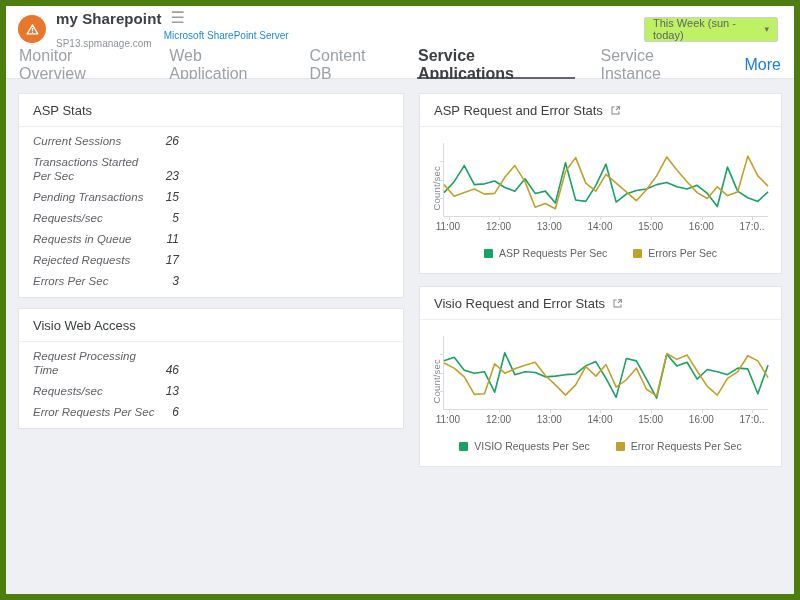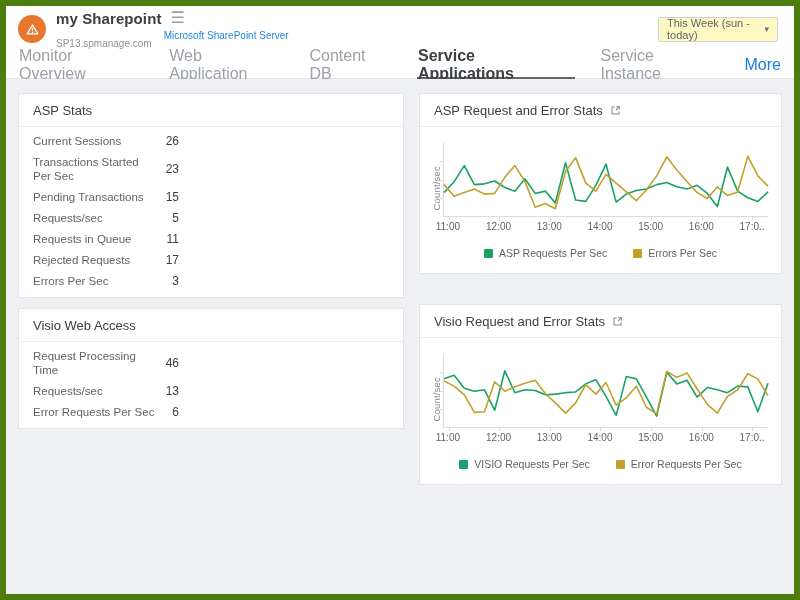--- a/index.html
+++ b/index.html
@@ -17,41 +17,41 @@
   .hdr { height:46px; display:flex; align-items:center; padding:0 16px 0 12px; background:#fff; flex:none; }
   .logo { width:28px; height:28px; border-radius:50%; background:#e8772e; display:flex; align-items:center; justify-content:center; flex:none; }
   .title-wrap { margin-left:10px; }
   .title-row { display:flex; align-items:center; gap:9px; }
   .monitor-title { font-size:15px; font-weight:600; color:#3b4045; letter-spacing:.1px; }
   .menu-glyph { color:#9aa0a6; font-size:16px; line-height:1; cursor:pointer; }
   .sub-row { display:flex; gap:12px; margin-top:3px; font-size:10px; }
   .subdomain { color:#8d9298;margin-top:8px; }
   .server-link { color:#1f87e0; cursor:pointer; }
   .hdr-spacer { flex:1; }
-  .range-select { width:120px; height:25px; border:1px solid #cdd0d4; border-radius:2px;
+  .range-select { width:134px; height:25px; border:1px solid #cdd0d4; border-radius:2px;
     display:flex; align-items:center; justify-content:space-between; padding:0 8px;
-    font-size:11px; color:#5f6368; cursor:pointer; background:#fef9c3; }
+    font-size:11px; color:#5f6368; cursor:pointer; background:#bef264; }
   .caret { font-size:9px; color:#6b7076; }
 
   
   .tabbar { height:27px; display:flex; align-items:stretch; gap:24px; padding:0 12px; border-bottom:1px solid #e3e5e8; flex:none; }
   .tab { font-size:16px; color:#9ba1a6; display:flex; align-items:center; cursor:pointer; border-bottom:2px solid transparent; margin-bottom:-1px; padding:0 1px; }
   .tab.active { color:#3c4043; font-weight:700; border-bottom-color:#63676c; }
   .tab.accent { color:#1a7ce0; }
 
   
   .main { flex:1; background:#eef0f3; padding:14px 12px; display:flex; gap:15px; align-items:flex-start; overflow:hidden; }
   .col-left { width:386px; flex:none; display:flex; flex-direction:column; gap:10px; }
-  .col-right { flex:1; display:flex; flex-direction:column; gap:30px; }
+  .col-right { flex:1; display:flex; flex-direction:column; gap:12px; }
   .panel { background:#fff; border:1px solid #e2e4e8; }
   .panel-title { font-size:13px; color:#3c4043; padding:9px 14px 8px; border-bottom:1px solid #eceef0; display:flex; align-items:center; gap:7px; }
 
   
   .stat-rows { padding:3px 0 6px; }
-  .stat-row { display:flex; align-items:center; padding:3.5px 14px; }
+  .stat-row { display:flex; align-items:flex-end; padding:3.5px 14px;font-style:italic; }
   .stat-label { width:124px; font-size:11.5px; line-height:14px; color:#5f6368; }
   .stat-value { width:22px; text-align:right; font-size:12px; line-height:14px; color:#3c4043; }
 
   
   .chart-body { display:flex; padding:16px 13px 0 10px; }
   .ylab { width:13px; display:flex; align-items:center; justify-content:center; }
   .ylab span { writing-mode:vertical-rl; transform:rotate(180deg); font-size:9.5px; color:#84888d; letter-spacing:.2px; }
   .plot-col { flex:1; min-width:0; }
   .plot { position:relative; height:74px; border-left:1px solid #d9dbde; border-bottom:1px solid #d9dbde; }
   .plot svg { position:absolute; left:0; top:0; width:100%; height:100%; overflow:visible; }

